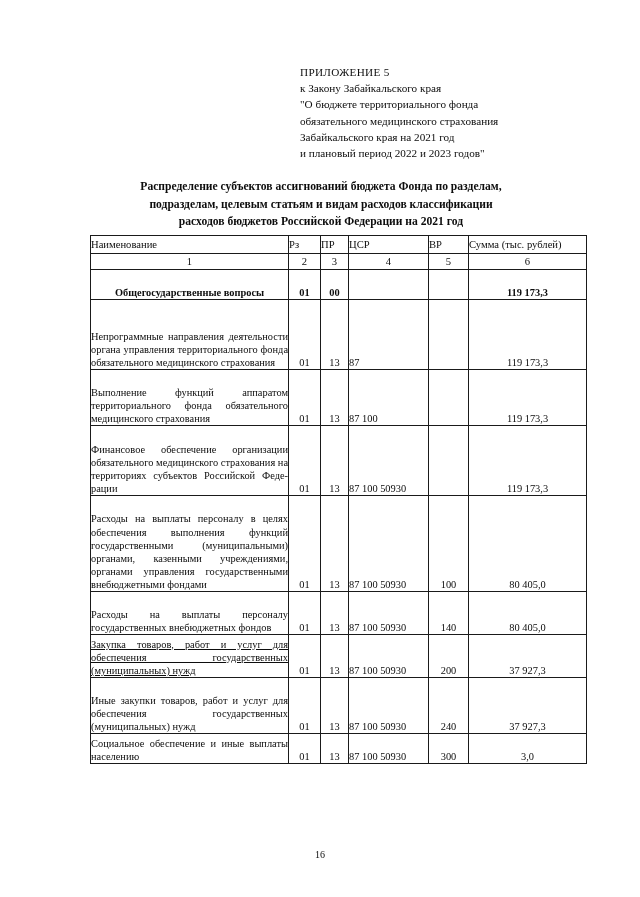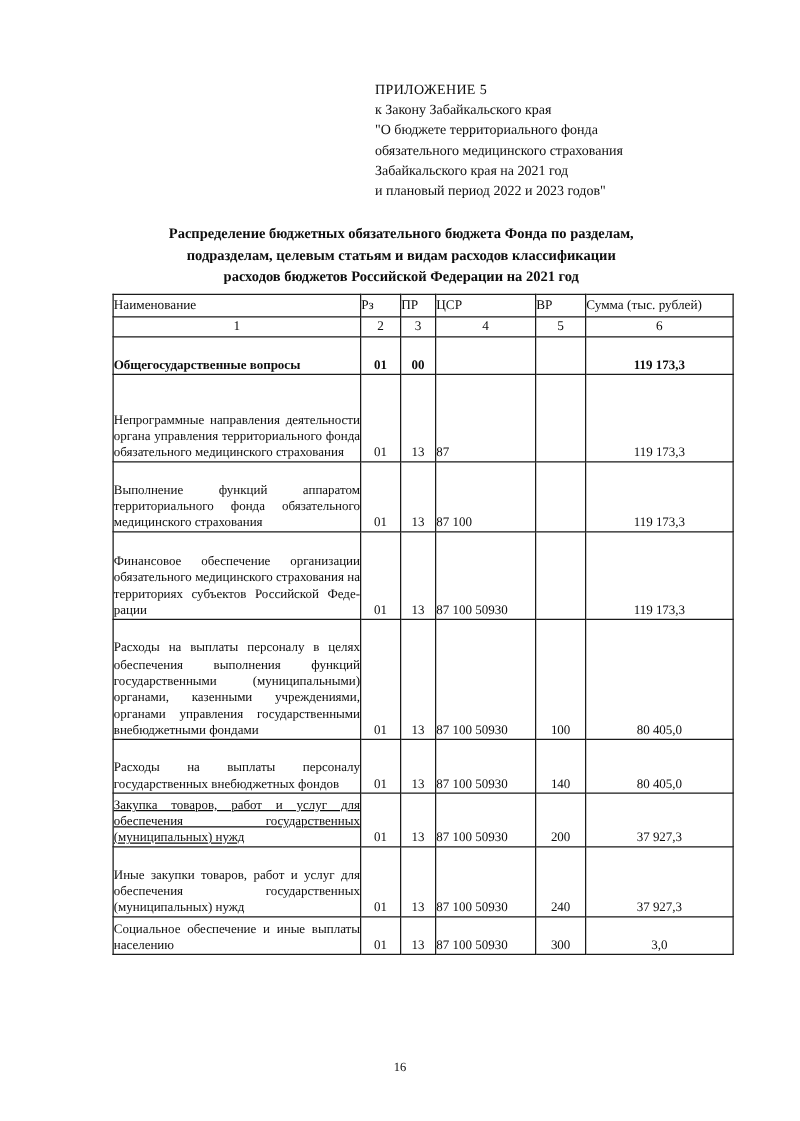--- a/index.html
+++ b/index.html
@@ -151,21 +151,21 @@
   <div class="doc-header">
     <div class="hdr-line first">ПРИЛОЖЕНИЕ 5</div>
     <div class="hdr-line">к Закону Забайкальского края</div>
     <div class="hdr-line">"О бюджете территориального фонда</div>
     <div class="hdr-line">обязательного медицинского страхования</div>
     <div class="hdr-line">Забайкальского края на 2021 год</div>
     <div class="hdr-line">и плановый период 2022 и 2023 годов"</div>
   </div>
 
   <div class="doc-title">
-    <div class="t-line">Распределение бюджетных обязательного бюджета Фонда по разделам,</div>
+    <div class="t-line">Распределение субъектов ассигнований бюджета Фонда по разделам,</div>
     <div class="t-line">подразделам, целевым статьям и видам расходов классификации</div>
     <div class="t-line">расходов бюджетов Российской Федерации на 2021 год</div>
   </div>
 
   <div class="table-wrap">
     <table class="budget">
       <colgroup>
         <col class="c-name">
         <col class="c-rz">
         <col class="c-pr">
@@ -185,21 +185,21 @@
         <tr class="numline-row">
           <td>1</td>
           <td>2</td>
           <td>3</td>
           <td>4</td>
           <td>5</td>
           <td>6</td>
         </tr>
 
       <tr>
-            <td class="cell-name bold" style="height: 29px;">Общегосударственные вопро­сы</td>
+            <td class="cell-name bold" style="height: 29px; padding-left: 24px;">Общегосударственные вопро­сы</td>
             <td class="cell-code bold">01</td>
             <td class="cell-code bold">00</td>
             <td class="cell-csr bold"></td>
             <td class="cell-code bold"></td>
             <td class="cell-sum bold">119 173,3</td>
           </tr>
           <tr>
             <td class="cell-name" style="height: 69px;">Непрограммные направления деятельности органа управления территориального фонда обяза­тельного медицинского страхо­вания</td>
             <td class="cell-code">01</td>
             <td class="cell-code">13</td>

